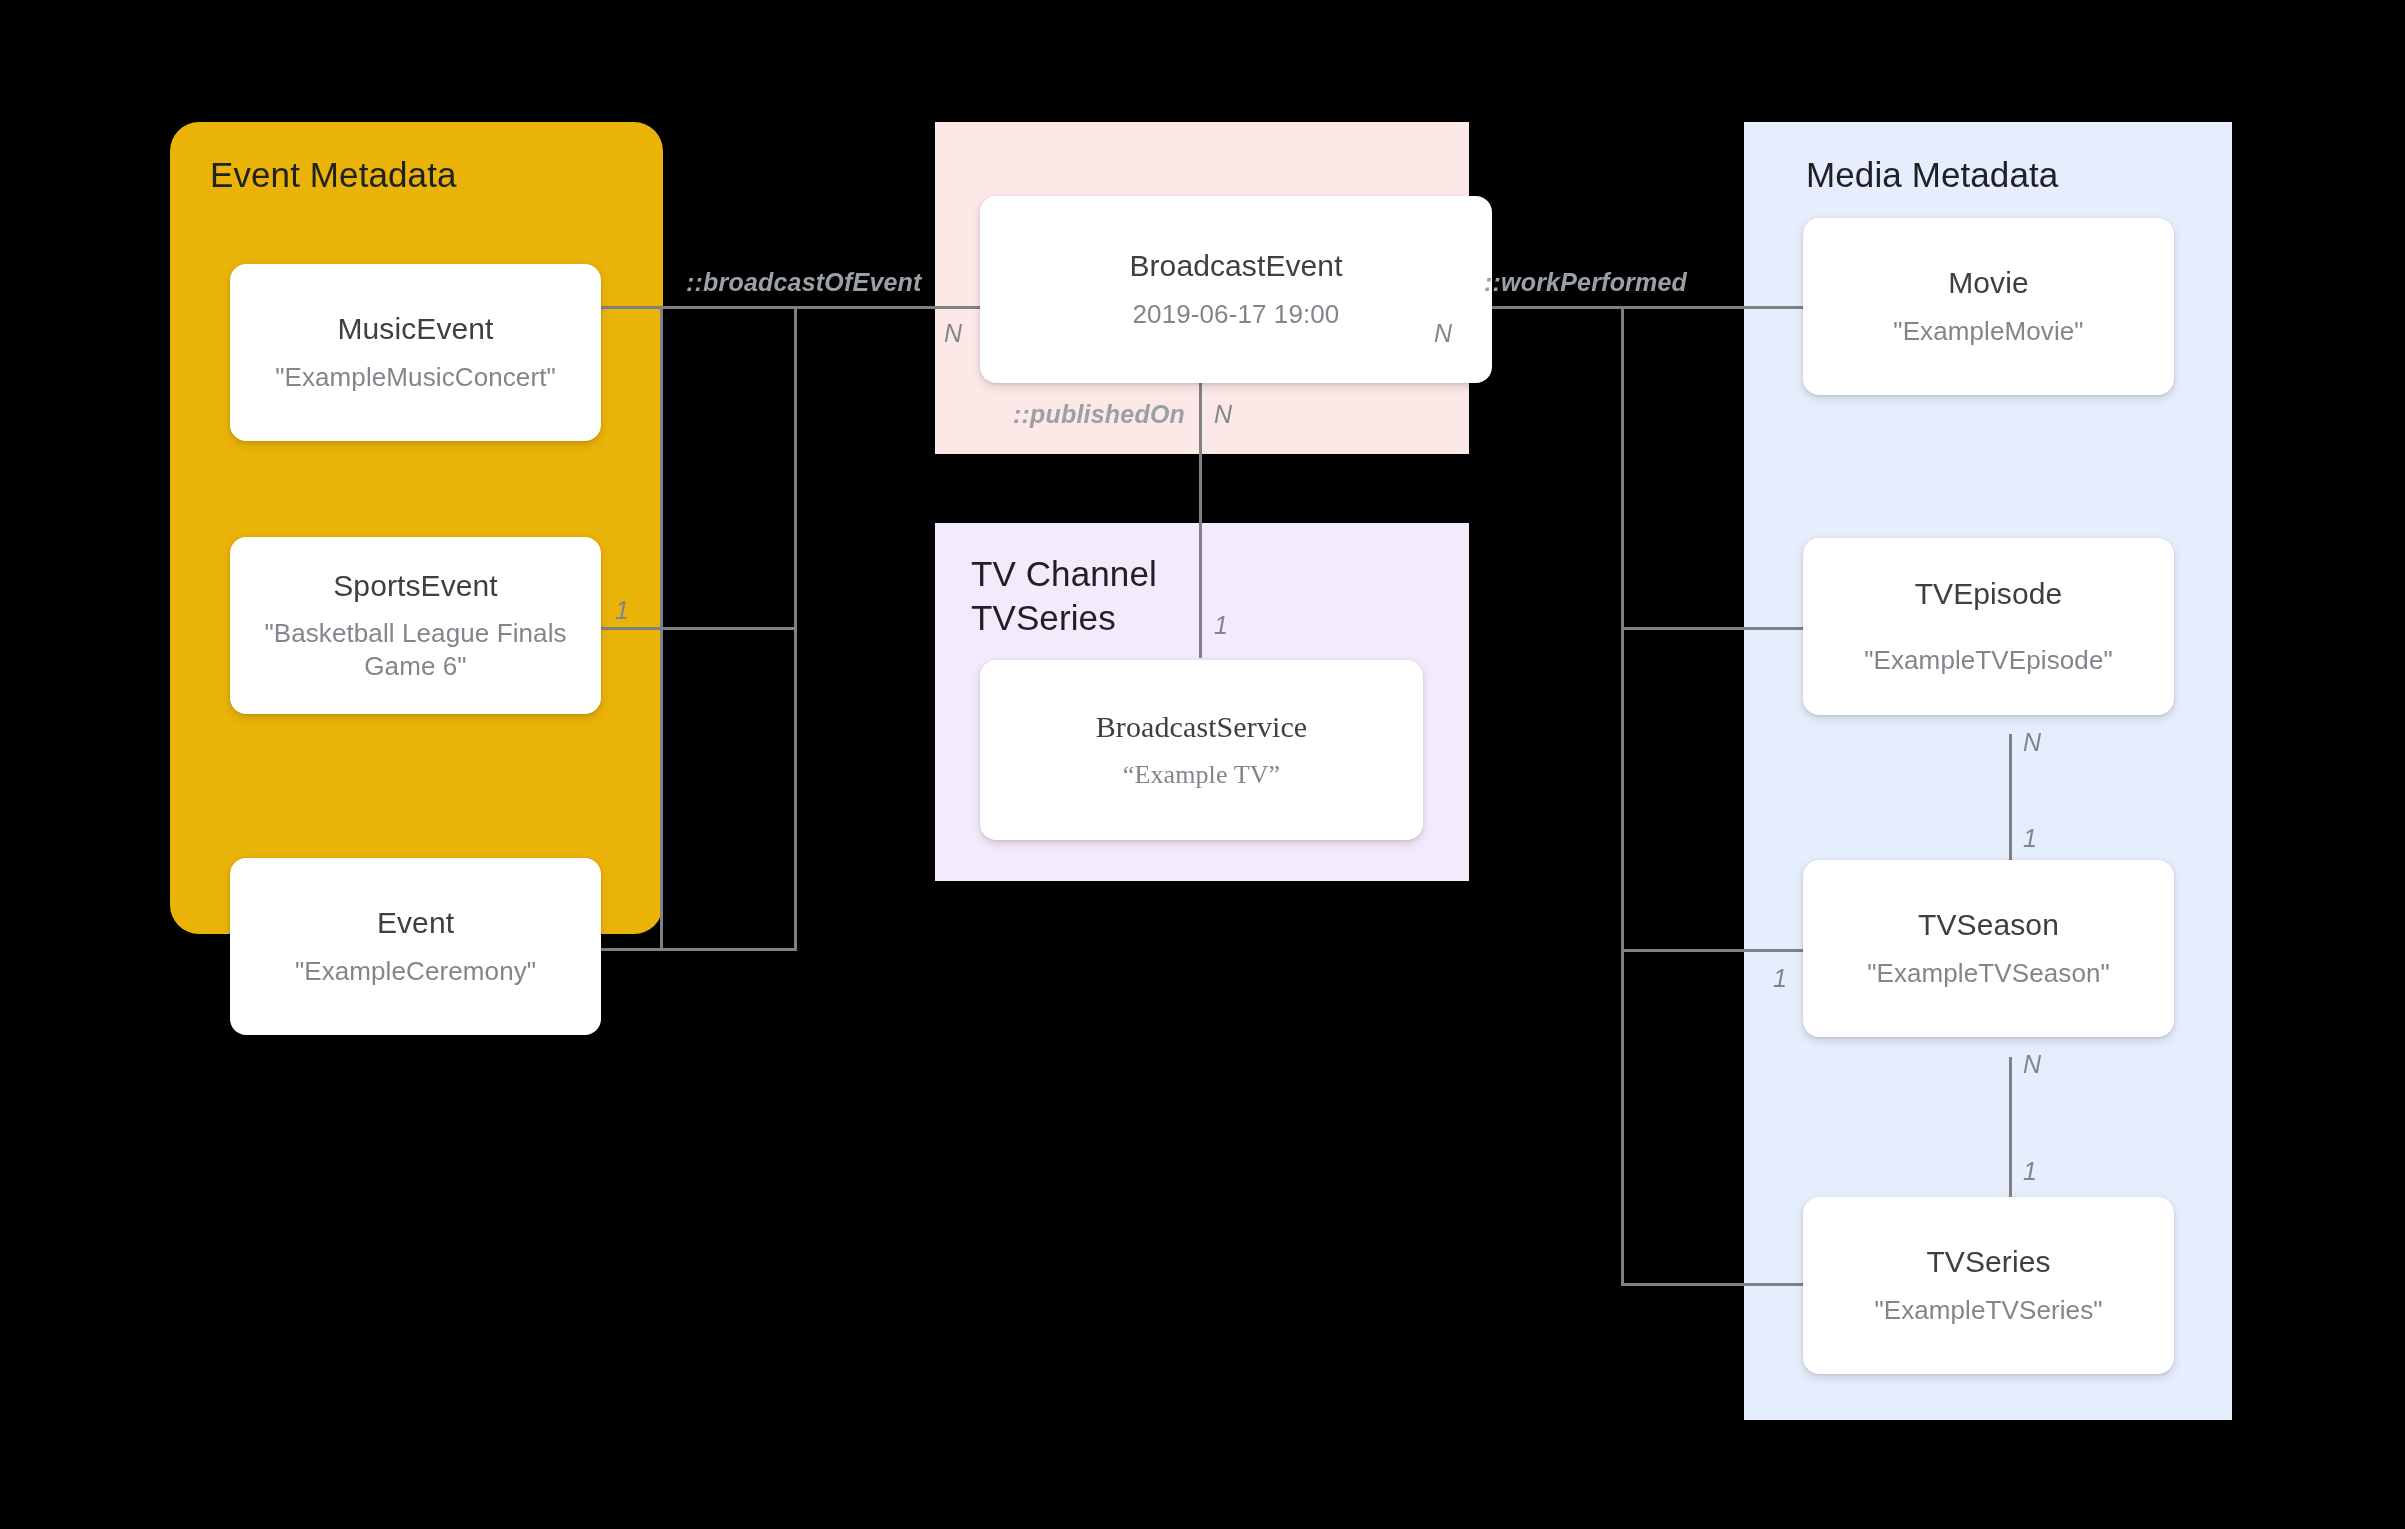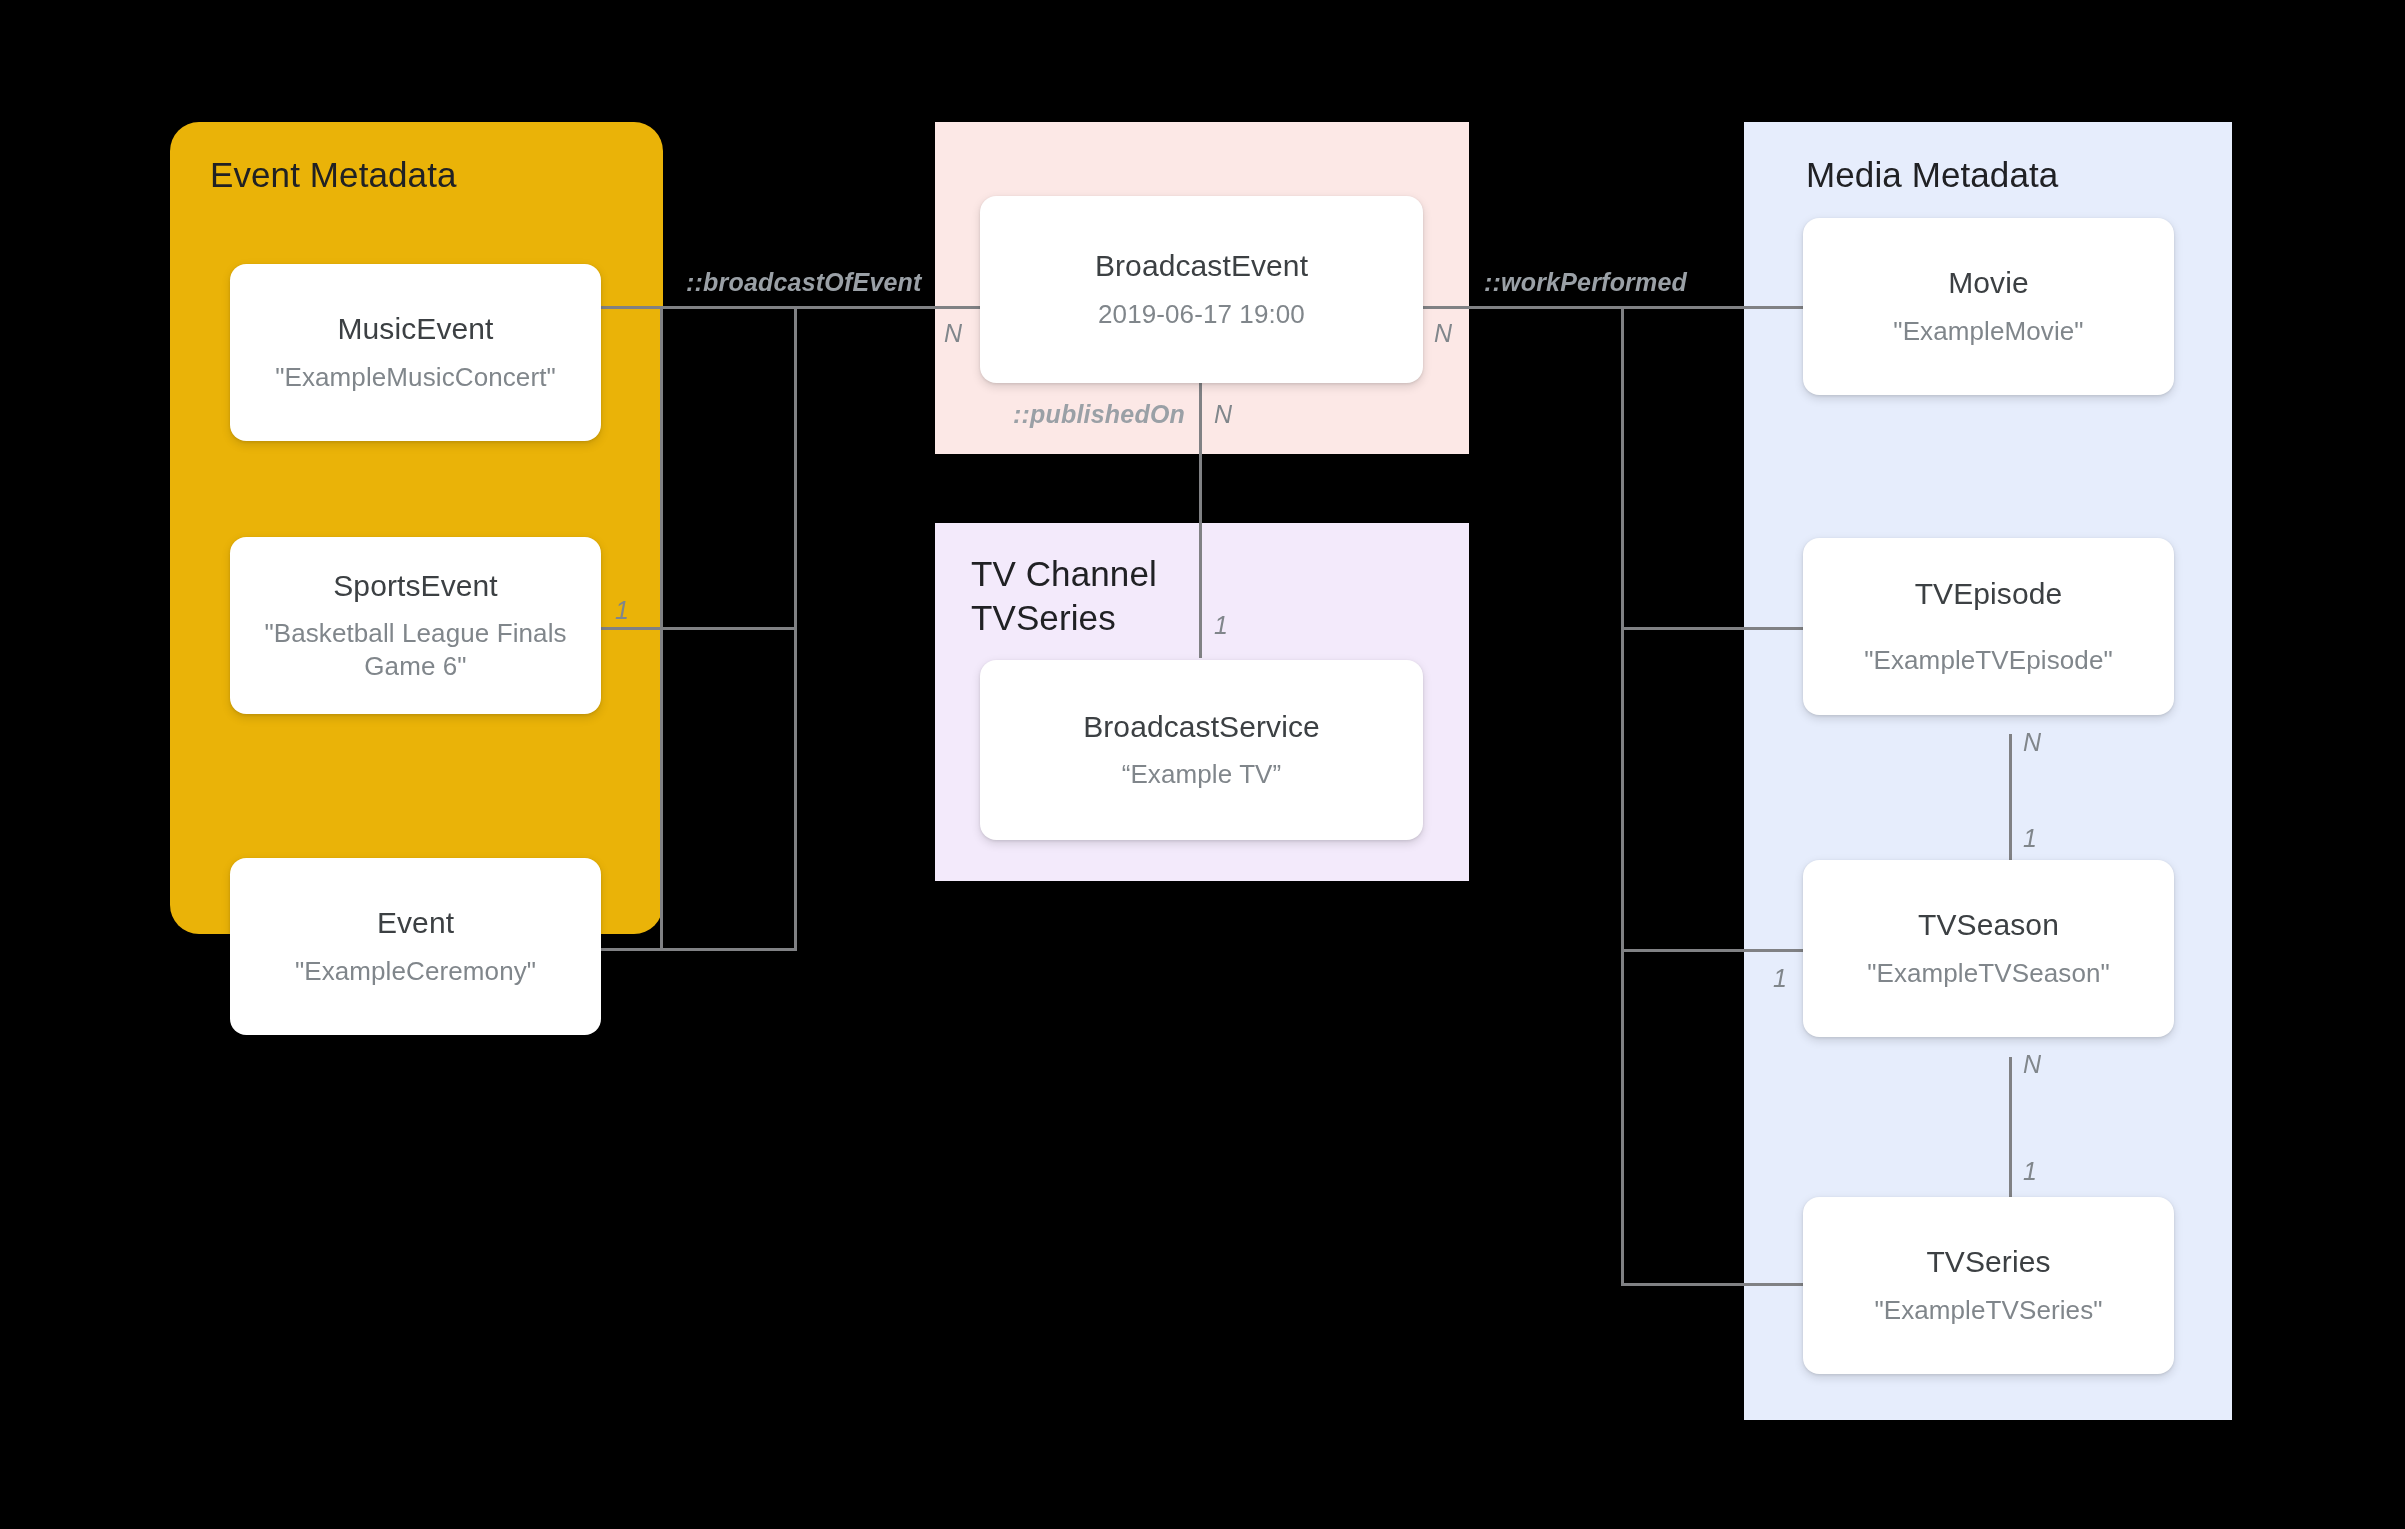--- a/index.html
+++ b/index.html
@@ -153,26 +153,26 @@
   <div class="node" style="left:230px; top:537px; width:371px; height:177px;">
     <div class="node-title">SportsEvent</div>
     <div class="node-sub">"Basketball League Finals Game 6"</div>
   </div>
 
   <div class="node" style="left:230px; top:858px; width:371px; height:177px;">
     <div class="node-title">Event</div>
     <div class="node-sub">"ExampleCeremony"</div>
   </div>
 
-  <div class="node" style="left:980px; top:196px; width:443px; height:187px;">
+  <div class="node" style="left:980px; top:196px; width:512px; height:187px;">
     <div class="node-title">BroadcastEvent</div>
     <div class="node-sub">2019-06-17 19:00</div>
   </div>
 
-  <div class="node" style="left:980px; top:660px; width:443px; height:180px;">
+  <div class="node" style="left:980px; top:660px; width:443px; height:180px;font-family:Liberation Serif, serif;">
     <div class="node-title">BroadcastService</div>
     <div class="node-sub">“Example TV”</div>
   </div>
 
   <div class="node" style="left:1803px; top:218px; width:371px; height:177px;">
     <div class="node-title">Movie</div>
     <div class="node-sub">"ExampleMovie"</div>
   </div>
 
   <div class="node" style="left:1803px; top:538px; width:371px; height:177px;gap:19px;">

